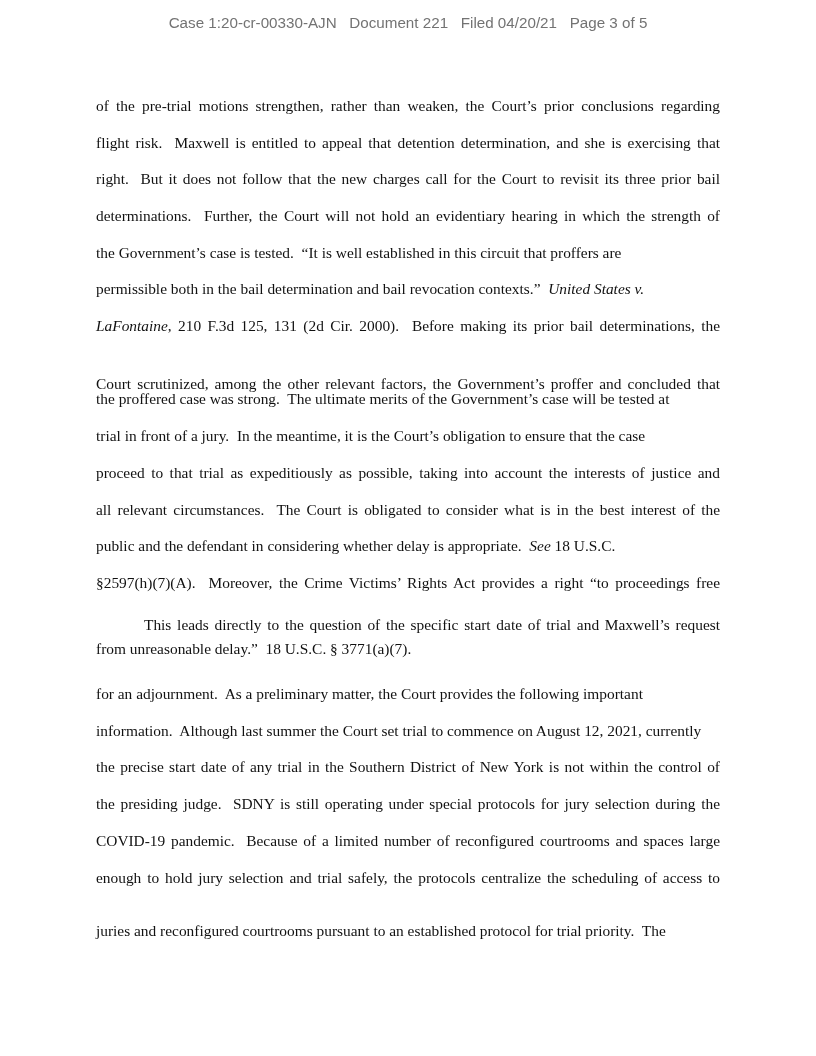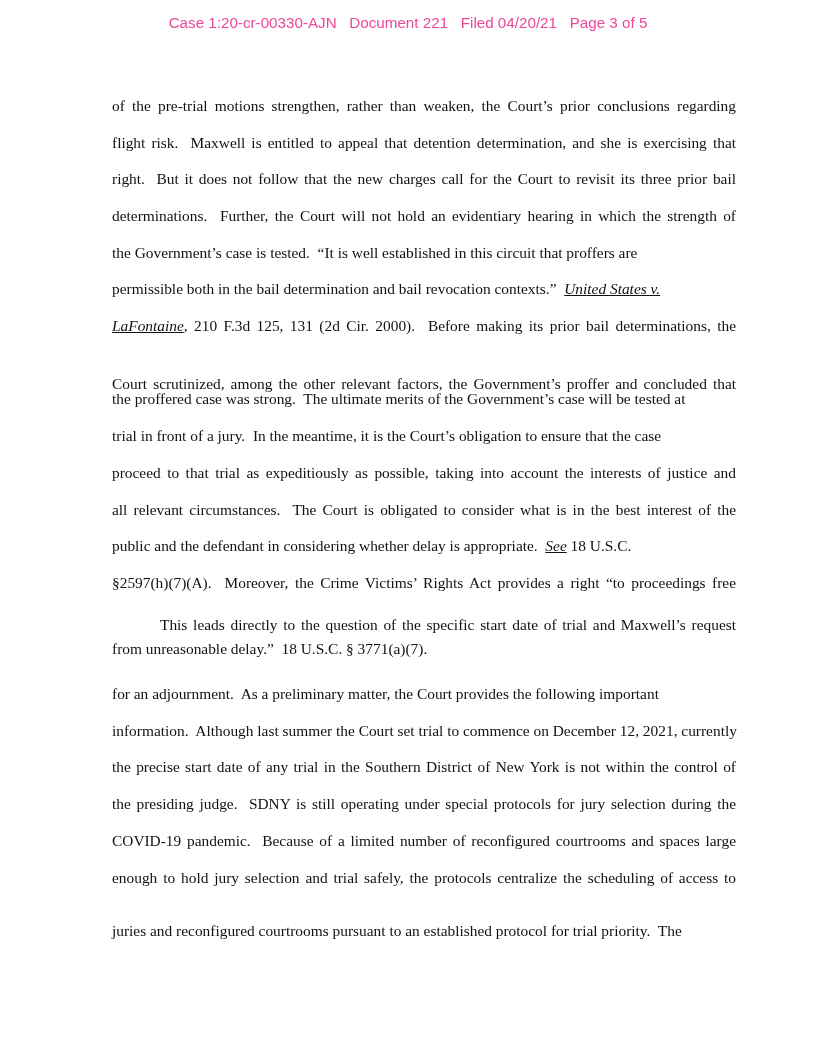--- a/index.html
+++ b/index.html
@@ -14,48 +14,47 @@
       overflow: hidden;
     }
     .header {
       position: absolute;
       top: 14px;
       left: 0;
       width: 816px;
       text-align: center;
       font-family: "Liberation Sans", sans-serif;
       font-size: 15.2px;
-      color: #ec4899;
+      color: #737373;
       white-space: pre;
       letter-spacing: 0px;
     }
     .body-text {
       position: absolute;
       left: 96px;
       top: 0;
       width: 624px;
       font-family: "Liberation Serif", serif;
       font-size: 15.4px;
       color: #111111;
     }
     .line {
       position: absolute;
       left: 0;
       white-space: pre;
       line-height: 18px;
-      margin-left: 16px;
     }
     .line.indent { left: 48px; }
     .line.justify {
       width: 624px;
       text-align: justify;
       text-align-last: justify;
     }
     .line.indent.justify { width: 576px; }
-    .it { font-style: italic; text-decoration: underline; }
+    .it { font-style: italic; }
   </style>
 </head>
 <body>
 
 <div class="header">Case 1:20-cr-00330-AJN   Document 221   Filed 04/20/21   Page 3 of 5</div>
 
 <div class="body-text">
   <div class="line justify" style="top:97px">of the pre-trial motions strengthen, rather than weaken, the Court’s prior conclusions regarding</div>
   <div class="line justify" style="top:134px">flight risk.  Maxwell is entitled to appeal that detention determination, and she is exercising that</div>
   <div class="line justify" style="top:170px">right.  But it does not follow that the new charges call for the Court to revisit its three prior bail</div>
@@ -66,19 +65,19 @@
   <div class="line justify" style="top:375px">Court scrutinized, among the other relevant factors, the Government’s proffer and concluded that</div>
   <div class="line" style="top:390px">the proffered case was strong.  The ultimate merits of the Government’s case will be tested at</div>
   <div class="line" style="top:427px">trial in front of a jury.  In the meantime, it is the Court’s obligation to ensure that the case</div>
   <div class="line justify" style="top:464px">proceed to that trial as expeditiously as possible, taking into account the interests of justice and</div>
   <div class="line justify" style="top:501px">all relevant circumstances.  The Court is obligated to consider what is in the best interest of the</div>
   <div class="line" style="top:537px"><span>public and the defendant in considering whether delay is appropriate.  </span><span class="it">See</span><span> 18 U.S.C.</span></div>
   <div class="line justify" style="top:574px">§2597(h)(7)(A).  Moreover, the Crime Victims’ Rights Act provides a right “to proceedings free</div>
   <div class="line" style="top:640px">from unreasonable delay.”  18 U.S.C. § 3771(a)(7).</div>
   <div class="line indent justify" style="top:616px">This leads directly to the question of the specific start date of trial and Maxwell’s request</div>
   <div class="line" style="top:685px">for an adjournment.  As a preliminary matter, the Court provides the following important</div>
-  <div class="line" style="top:722px">information.  Although last summer the Court set trial to commence on December 12, 2021, currently</div>
+  <div class="line" style="top:722px">information.  Although last summer the Court set trial to commence on August 12, 2021, currently</div>
   <div class="line justify" style="top:758px">the precise start date of any trial in the Southern District of New York is not within the control of</div>
   <div class="line justify" style="top:795px">the presiding judge.  SDNY is still operating under special protocols for jury selection during the</div>
   <div class="line justify" style="top:832px">COVID-19 pandemic.  Because of a limited number of reconfigured courtrooms and spaces large</div>
   <div class="line justify" style="top:869px">enough to hold jury selection and trial safely, the protocols centralize the scheduling of access to</div>
   <div class="line" style="top:922px">juries and reconfigured courtrooms pursuant to an established protocol for trial priority.  The</div>
 </div>
 
 </body></html>

